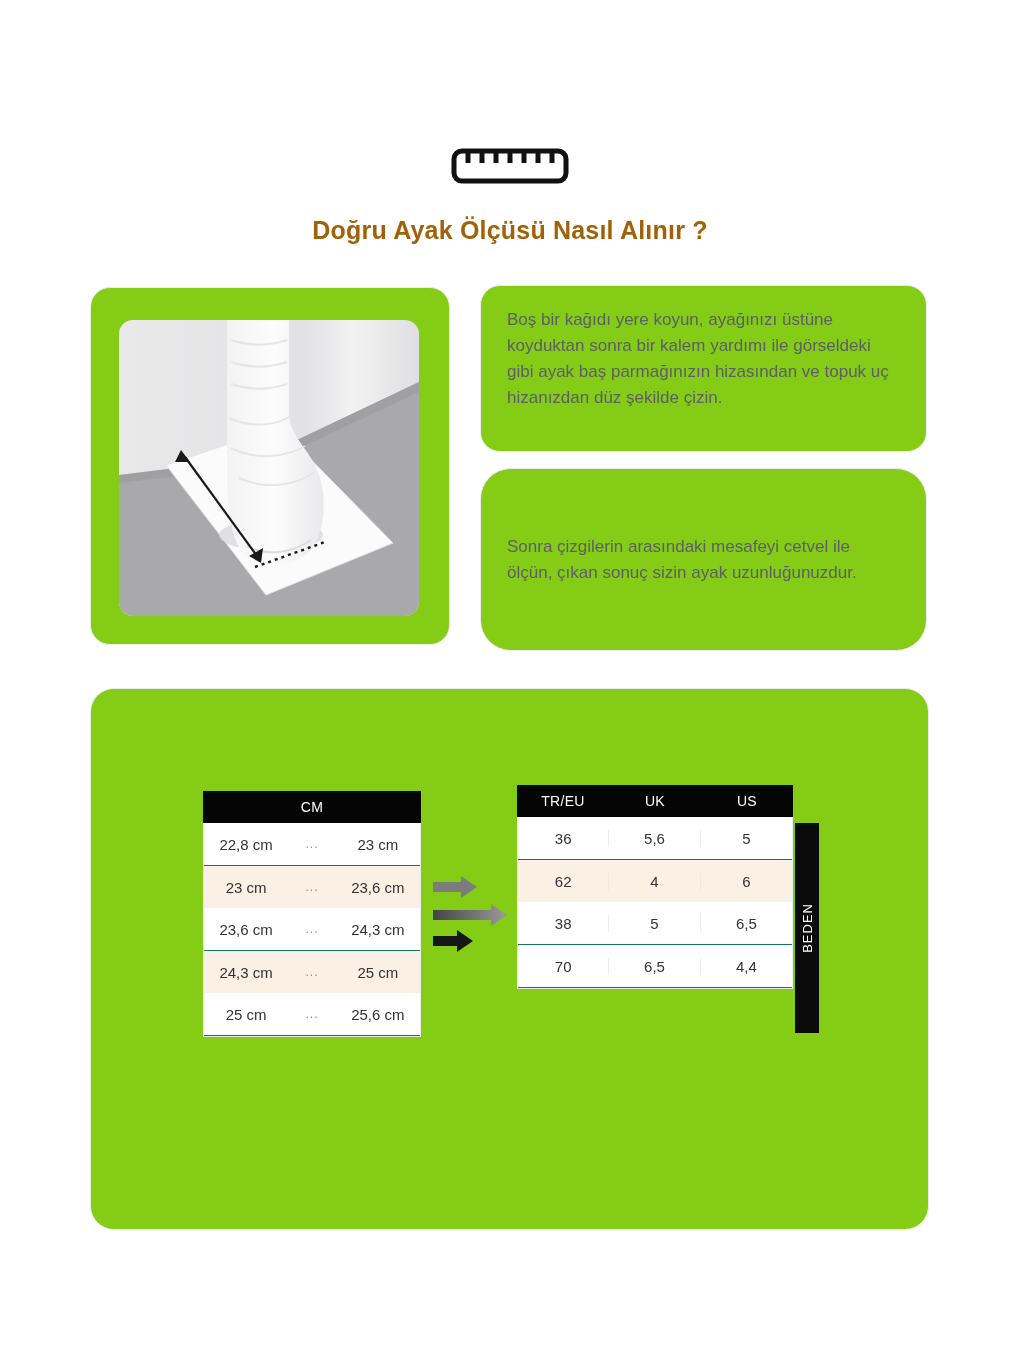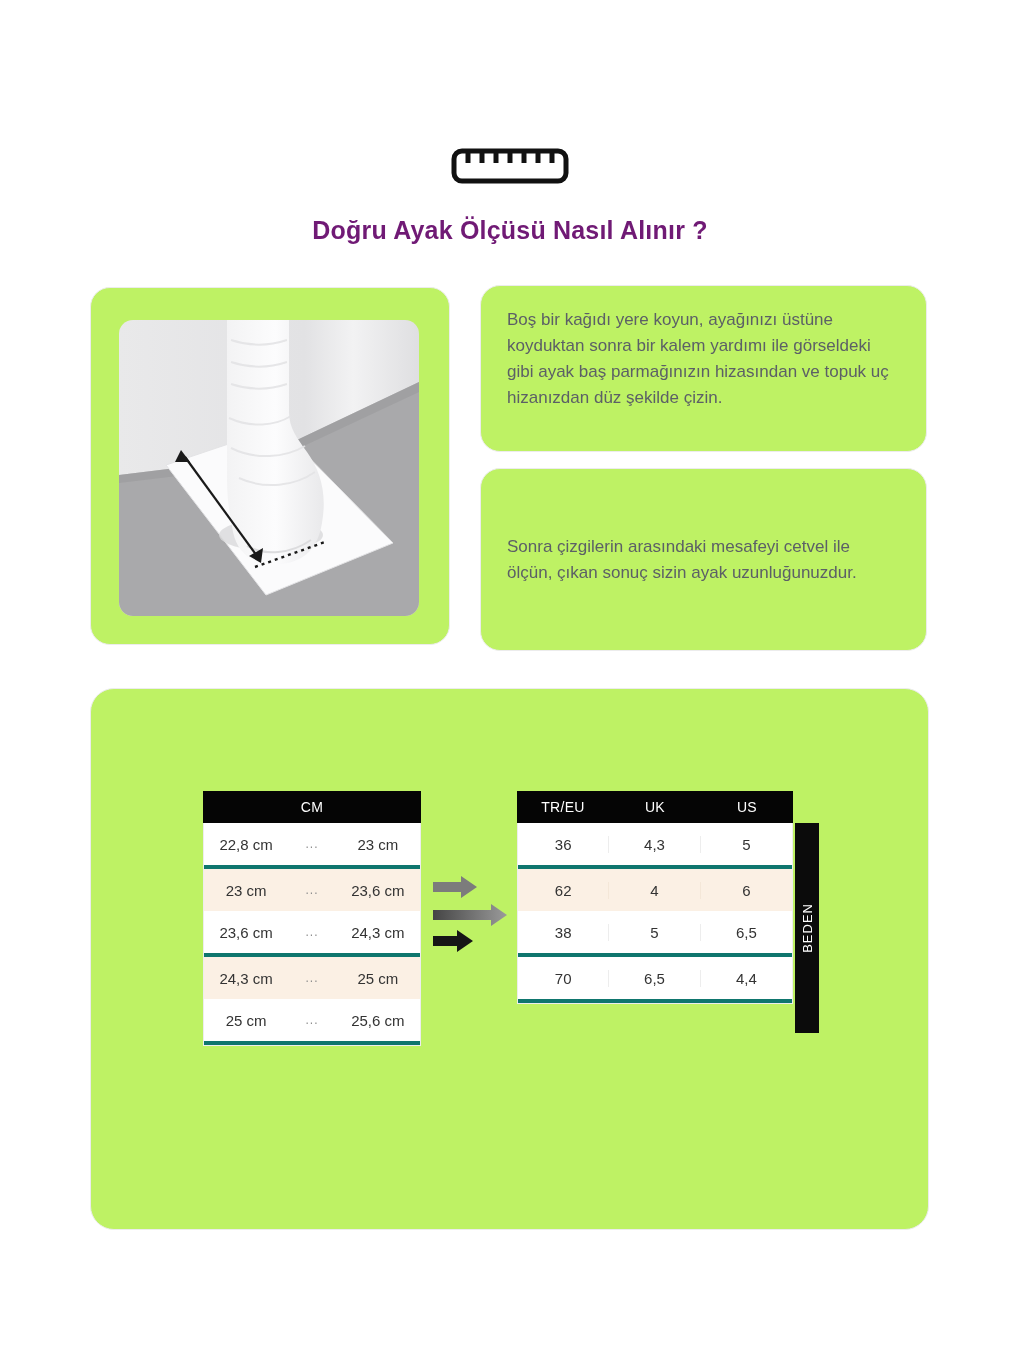--- a/index.html
+++ b/index.html
@@ -7,64 +7,64 @@
     width:1020px;height:1360px;position:relative;background:#ffffff;
     font-family:"Liberation Sans","DejaVu Sans",sans-serif;
     -webkit-font-smoothing:antialiased;
   }
   .abs{position:absolute;}
 
   
   .ruler-wrap{left:0;top:148;width:1020px;top:148px;text-align:center;}
   .page-title{
     left:0;top:216px;width:1020px;text-align:center;
-    font-size:25px;font-weight:700;color:#701a75;letter-spacing:.2px;
+    font-size:25px;font-weight:700;color:#a16207;letter-spacing:.2px;
   }
 
   
   .card{
-    background:#bef264;border:1px solid #ececec;border-radius:20px;
+    background:#84cc16;border:1px solid #ececec;border-radius:20px;
     box-sizing:border-box;
   }
   .photo-card{left:90px;top:287px;width:360px;height:358px;}
   .photo{
     position:absolute;left:28px;top:32px;width:300px;height:296px;
     border-radius:14px;overflow:hidden;
   }
   .text-card-1{left:480px;top:285px;width:447px;height:167px;}
-  .text-card-2{left:480px;top:468px;width:447px;height:183px;display:flex;align-items:center;}
+  .text-card-2{left:480px;top:468px;width:447px;height:183px;display:flex;align-items:center;border-radius:31px;}
   .body-text{
     color:#5c6066;font-size:17px;line-height:26px;margin:0;
   }
   .text-card-1 .body-text{padding:21px 26px 0 26px;max-width:392px;}
   .text-card-2 .body-text{padding:0 26px;max-width:352px;}
 
   
   .size-card{left:90px;top:688px;width:839px;height:542px;border-radius:24px;}
   .size-title{
     position:absolute;left:0;top:27px;width:100%;text-align:center;
     font-size:23px;font-weight:700;color:#1d1d1f;
   }
 
   .tbl{position:absolute;box-sizing:border-box;font-size:15px;color:#333;border-radius:25px;}
   .tbl-head{
     background:#050505;color:#fff;height:32px;display:flex;align-items:center;
     font-size:14px;font-weight:500;letter-spacing:.3px;
   }
   .tbl-row{height:42px;display:flex;align-items:center;background:#fff;
-    border-bottom:4px solid #0f766e;}
+    border-bottom:1px solid #0f766e;}
   .tbl-row.alt{background:#fbf0e4;border-bottom:none;}
   .tbl-body{border:1px solid #ededed;border-top:none;}
 
   .cm-table{left:112px;top:102px;width:218px;}
   .cm-table .tbl-head{justify-content:center;}
   .cm-cell-min,.cm-cell-max{width:39%;text-align:center;}
   .cm-cell-dots{width:22%;text-align:center;color:#8d8d8d;font-size:12px;letter-spacing:1px;}
 
-  .size-table{left:426px;top:102px;width:276px;}
+  .size-table{left:426px;top:96px;width:276px;}
   .size-table .tbl-head > div,
   .size-table .tbl-row > div{
     width:33.333%;text-align:center;box-sizing:border-box;
   }
   .size-table .tbl-row > div:nth-child(1),
   .size-table .tbl-row > div:nth-child(2){border-right:1px solid #ededed;}
   .size-table .tbl-row.alt > div{border-right-color:#f4e7d8;}
 
   .beden-bar{
     left:704px;top:134px;width:24px;height:210px;background:#0b0b0b;
@@ -206,21 +206,21 @@
 
   <div class="tbl size-table">
     <div class="tbl-head">
       <div>TR/EU</div>
       <div>UK</div>
       <div>US</div>
     </div>
     <div class="tbl-body">
       <div class="tbl-row">
         <div>36</div>
-        <div>4,3</div>
+        <div>5,6</div>
         <div>5</div>
       </div>
       <div class="tbl-row alt">
         <div>62</div>
         <div>4</div>
         <div>6</div>
       </div>
       <div class="tbl-row">
         <div>38</div>
         <div>5</div>

